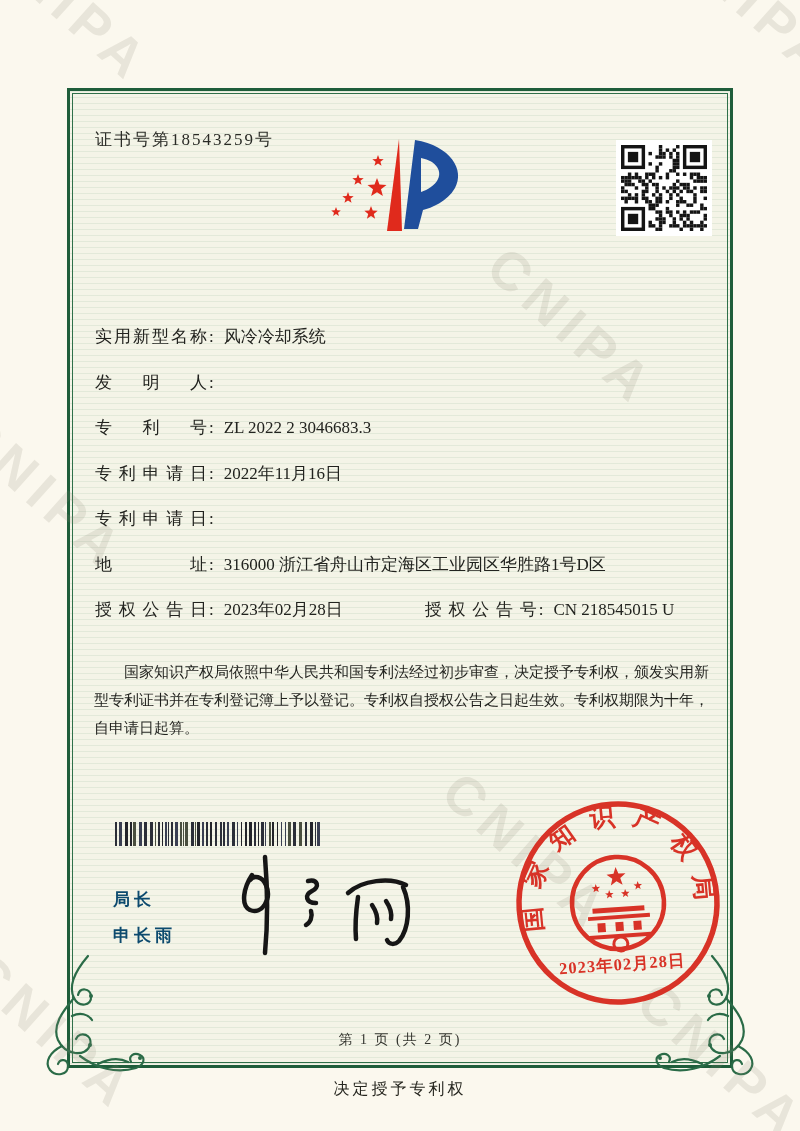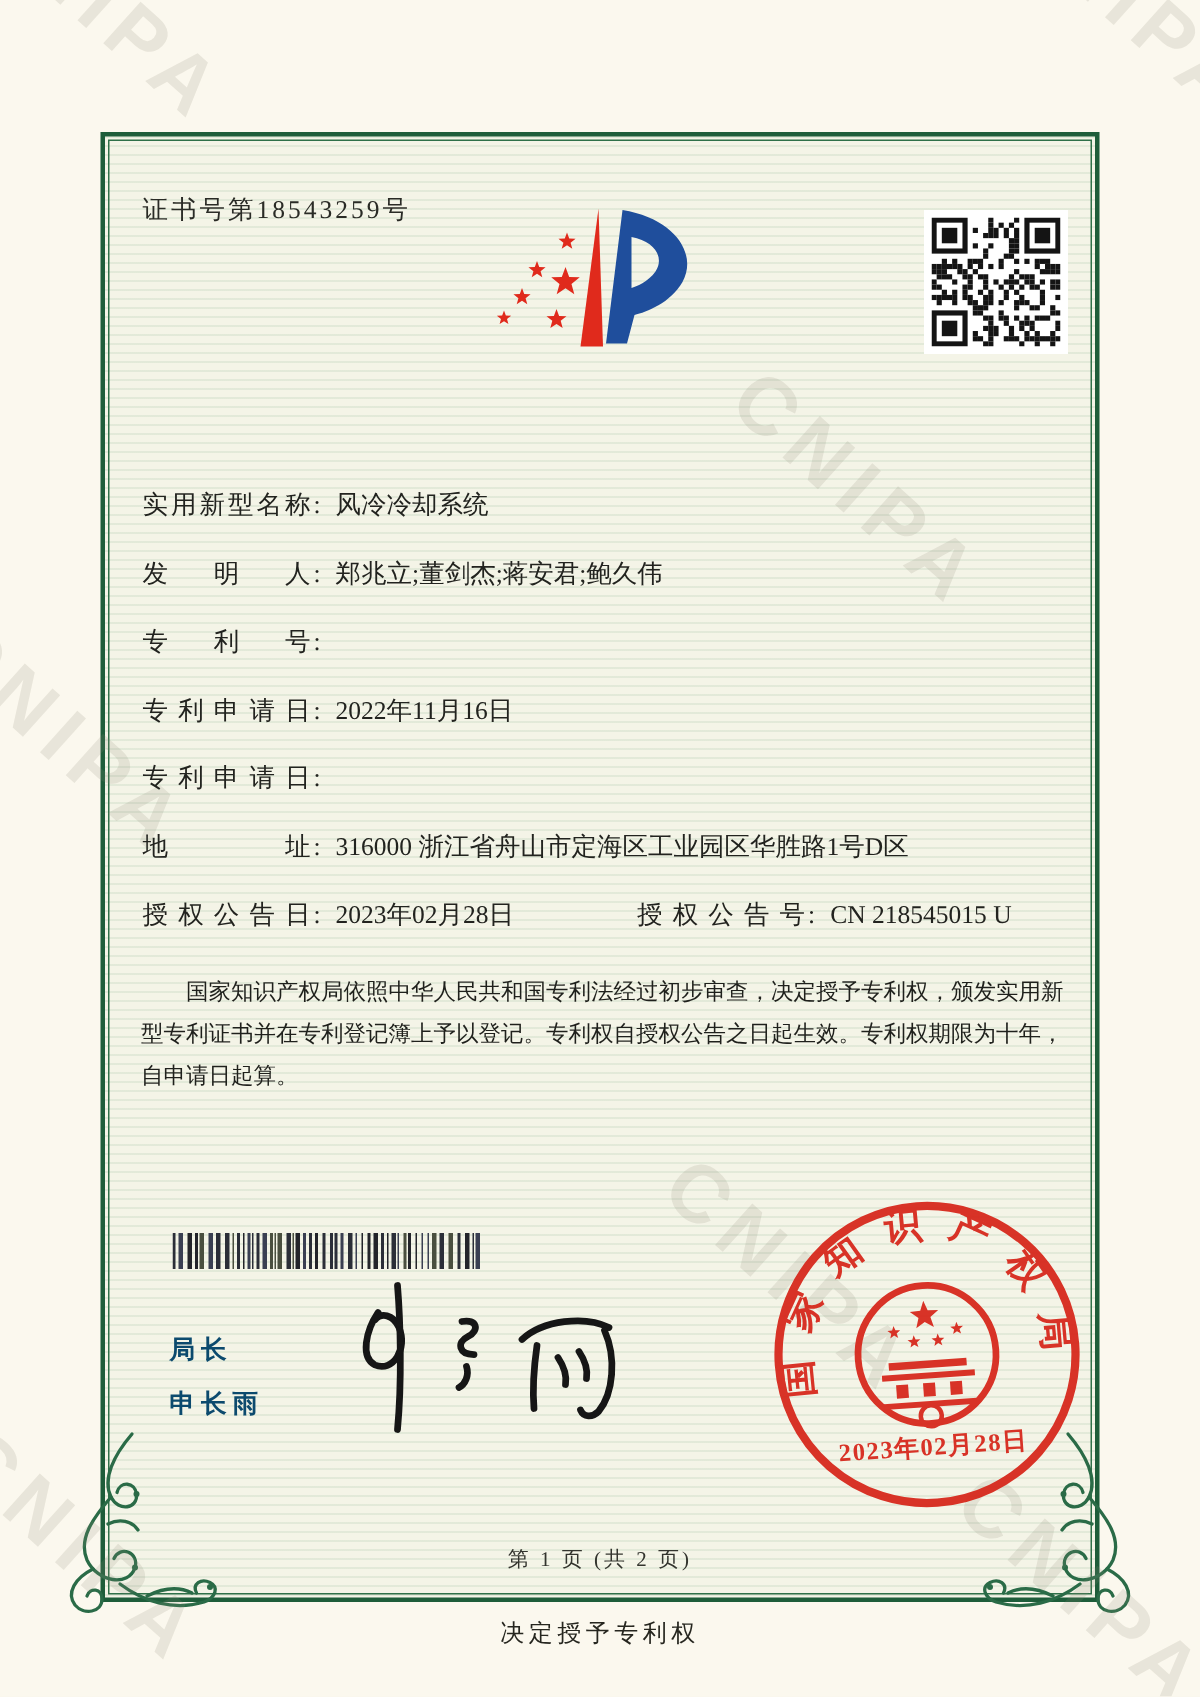--- a/index.html
+++ b/index.html
@@ -17,21 +17,21 @@
   .logo{position:absolute;left:323px;top:126px;width:152px;height:114px;}
   .qr{position:absolute;left:616px;top:140px;width:86px;height:86px;background:#fff;padding:5px;}
   .title{position:absolute;left:0;right:0;top:247px;text-align:center;font-size:38px;font-weight:bold;
          letter-spacing:9px;color:#141410;}
   .fields{position:absolute;left:95px;top:324px;width:618px;font-size:17px;line-height:26px;}
   .frow{display:flex;margin-bottom:19.5px;white-space:nowrap;}
   .flabel{display:inline-block;width:112px;text-align:justify;text-align-last:justify;}
   .colon{margin:0 10px 0 2px;}
   .pair2{display:flex;margin-left:82px;}
   .paras{position:absolute;left:94px;top:642px;width:620px;}
-  .paras p{margin:6px 0 5px;text-indent:2em;font-size:15px;line-height:28px;color:#1f201c;}
+  .paras p{margin:16px 0 5px;text-indent:2em;font-size:15px;line-height:28px;color:#1f201c;}
   .barcode{position:absolute;left:115px;top:822px;}
   .dir{position:absolute;left:113px;font-family:"Liberation Sans",sans-serif;font-weight:600;
        font-size:17px;letter-spacing:4px;color:#0c4a6e;}
   .dir-title{top:888px;} .dir-name{top:924px;}
   .sig{position:absolute;left:222px;top:853px;}
   .seal{position:absolute;left:512px;top:797px;transform:rotate(-4deg);opacity:.95;}
   .pgno{position:absolute;left:0;right:0;top:1031px;text-align:center;font-size:14px;
         letter-spacing:2px;color:#33342e;}
   .note{position:absolute;left:0;right:0;top:1079px;text-align:center;font-size:16px;
         letter-spacing:3px;color:#26261f;}
@@ -307,25 +307,25 @@
 
     <div class="fields">
       <div class="frow">
         <span class="flabel">实用新型名称</span>
           <span class="colon">:</span>
         <span>风冷冷却系统</span>
       </div>
       <div class="frow">
         <span class="flabel">发明人</span>
           <span class="colon">:</span>
-        <span>郑兆立;董剑杰;蒋安君;鲍久伟</span>
       </div>
       <div class="frow">
         <span class="flabel">专利号</span>
           <span class="colon">:</span>
+        <span>ZL 2022 2 3046683.3</span>
       </div>
       <div class="frow">
         <span class="flabel">专利申请日</span>
           <span class="colon">:</span>
         <span>2022年11月16日</span>
       </div>
       <div class="frow">
         <span class="flabel">专利申请日</span>
           <span class="colon">:</span>
       </div>

